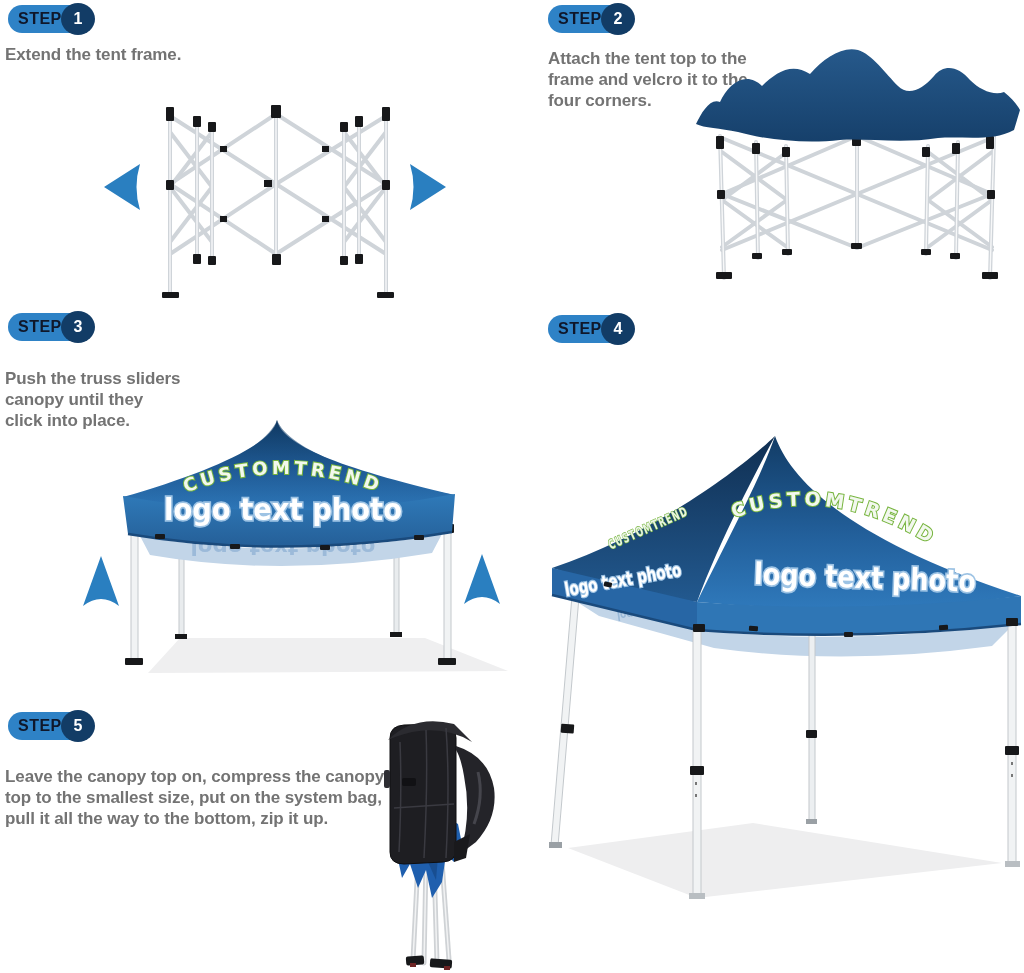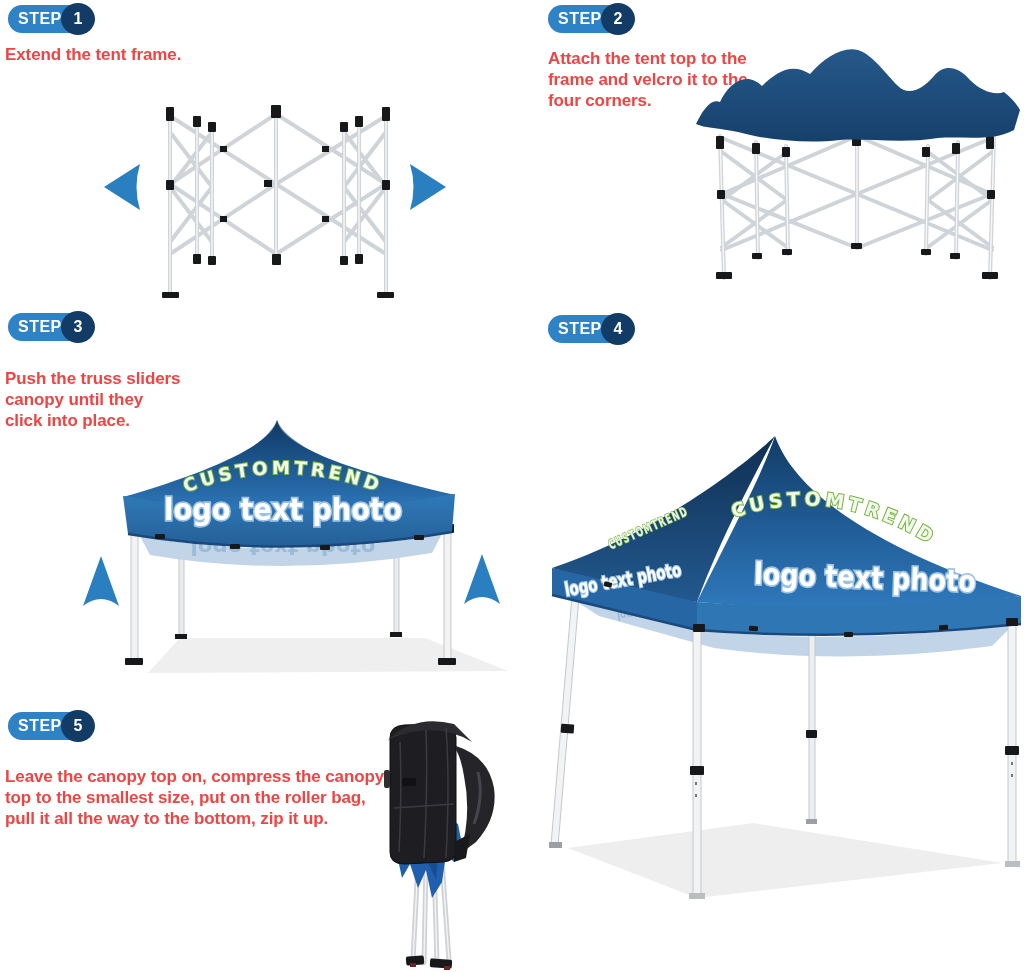--- a/index.html
+++ b/index.html
@@ -7,28 +7,28 @@
     position:relative;width:1024px;height:973px;background:#ffffff;
     font-family:"Liberation Sans","DejaVu Sans",sans-serif;overflow:hidden;
   }
   .abs{position:absolute;}
   
   .badge{
     position:absolute;width:84px;height:28px;background:#2e82c6;
     border-radius:15px;display:flex;align-items:center;box-sizing:border-box;
     padding-left:10px;
   }
-  .badge-label{color:#ffffff;font-weight:700;font-size:16px;letter-spacing:.5px;line-height:1;}
+  .badge-label{color:#0f172a;font-weight:700;font-size:16px;letter-spacing:.5px;line-height:1;}
   .badge-num{
     position:absolute;right:-3px;top:-2px;width:34px;height:32px;background:#123c66;
     border-radius:50%;color:#ffffff;font-weight:700;font-size:16px;
     display:flex;align-items:center;justify-content:center;
   }
   .step-text{
-    position:absolute;margin:0;color:#ef4444;font-size:17px;line-height:21px;
+    position:absolute;margin:0;color:#737373;font-size:17px;line-height:21px;
     font-weight:600;white-space:pre-line;letter-spacing:-0.1px;
   }
   
   #badge1{left:8px;top:5px;}   #text1{left:5px;top:44px;}
   #badge2{left:548px;top:5px;} #text2{left:548px;top:48px;}
   #badge3{left:8px;top:313px;} #text3{left:5px;top:368px;}
   #badge4{left:548px;top:315px;} #text4{left:551px;top:368px;}
   #badge5{left:8px;top:712px;} #text5{left:5px;top:766px;}
   #svg1{left:100px;top:92px;}
   #svg2{left:690px;top:42px;}
@@ -286,21 +286,21 @@
       <rect x="149" y="194" width="12" height="8" rx="1"></rect>
       <rect x="462" y="188" width="12" height="8" rx="1"></rect>
     </g>
   </svg>
 
   <div class="badge" id="badge5">
     <span class="badge-label">STEP</span>
     <span class="badge-num">5</span>
   </div>
   <p class="step-text" id="text5">Leave the canopy top on, compress the canopy
-top to the smallest size, put on the roller bag,
+top to the smallest size, put on the system bag,
 pull it all the way to the bottom, zip it up.</p>
 
   <svg id="svg5" class="abs" width="150" height="261" viewBox="0 0 150 261">
 
     <g stroke="#cfd2d5" stroke-width="5" stroke-linecap="round">
       <line x1="52" y1="150" x2="47" y2="248"></line>
       <line x1="60" y1="150" x2="58" y2="251"></line>
       <line x1="68" y1="150" x2="71" y2="251"></line>
       <line x1="76" y1="150" x2="83" y2="248"></line>
     </g>

